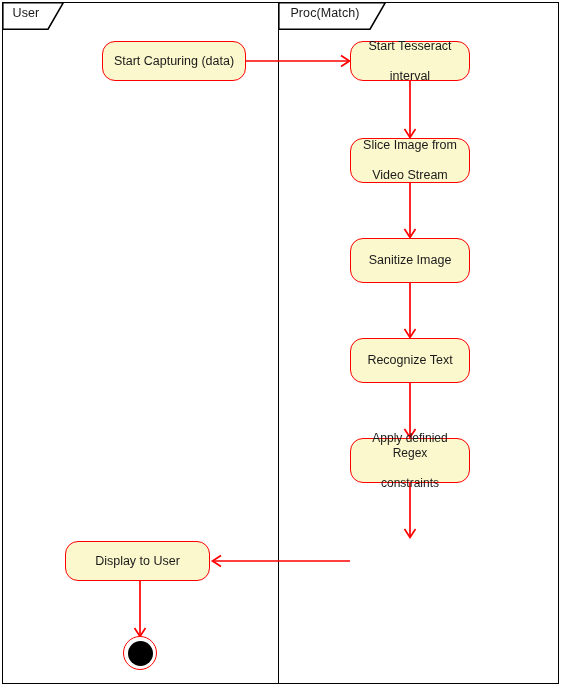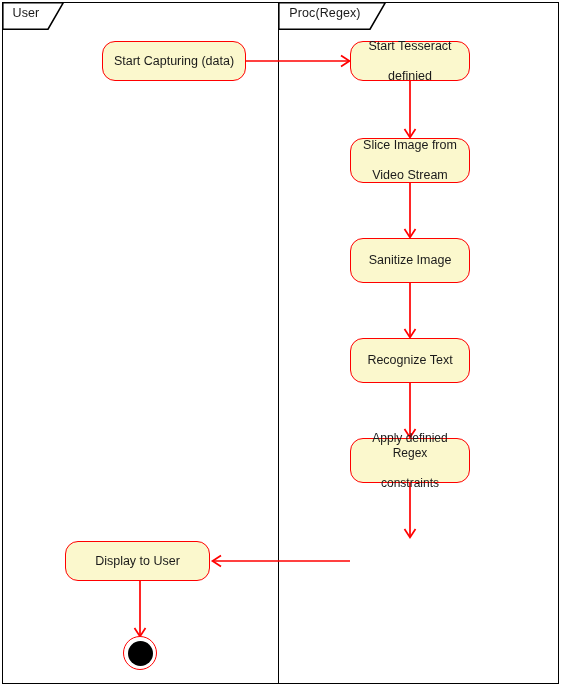--- a/index.html
+++ b/index.html
@@ -115,21 +115,21 @@
     <svg class="tab-shape" viewBox="0 0 62 28" preserveAspectRatio="none">
       <path d="M 0.8 0.8 L 61.2 0.8 L 46 27.2 L 0.8 27.2 Z" fill="#ffffff" stroke="#000000" stroke-width="1.6"></path>
     </svg>
     <div class="tab-label">User</div>
   </div>
 
   <div class="lane-tab" style="left:278px; top:2px; width:108px; height:28px;">
     <svg class="tab-shape" viewBox="0 0 108 28" preserveAspectRatio="none">
       <path d="M 0.8 0.8 L 107.2 0.8 L 92 27.2 L 0.8 27.2 Z" fill="#ffffff" stroke="#000000" stroke-width="1.6"></path>
     </svg>
-    <div class="tab-label">Proc(Regex)</div>
+    <div class="tab-label">Proc(Match)</div>
   </div>
 
   <svg class="edge-svg" viewBox="0 0 561 692">
     <g stroke="#ff0000" stroke-width="1.7" fill="none" stroke-linecap="butt">
 
       <path d="M 212 61 L 349 61"></path>
       <path d="M 341 55.5 L 349.5 61 L 341 66.5" stroke-linejoin="miter"></path>
 
       <path d="M 410 81 L 410 137"></path>
       <path d="M 404.5 129 L 410 137.5 L 415.5 129"></path>
@@ -154,21 +154,21 @@
     </g>
   </svg>
 
   <div class="node" style="left:68px; top:41px; width:144px; height:40px;margin-left:34px;">
     <span>Start Capturing (data)</span>
   </div>
 
   <div class="node" style="left:350px; top:41px; width:120px; height:40px;">
     <span>
       <span>Start Tesseract</span><br>
-      <span>definied</span>
+      <span>interval</span>
     </span>
   </div>
 
   <div class="node" style="left:350px; top:238px; width:120px; height:45px;">
     <span>Sanitize Image</span>
   </div>
 
   <div class="node" style="left:350px; top:138px; width:120px; height:45px;">
     <span>
       <span>Slice Image from</span><br>

